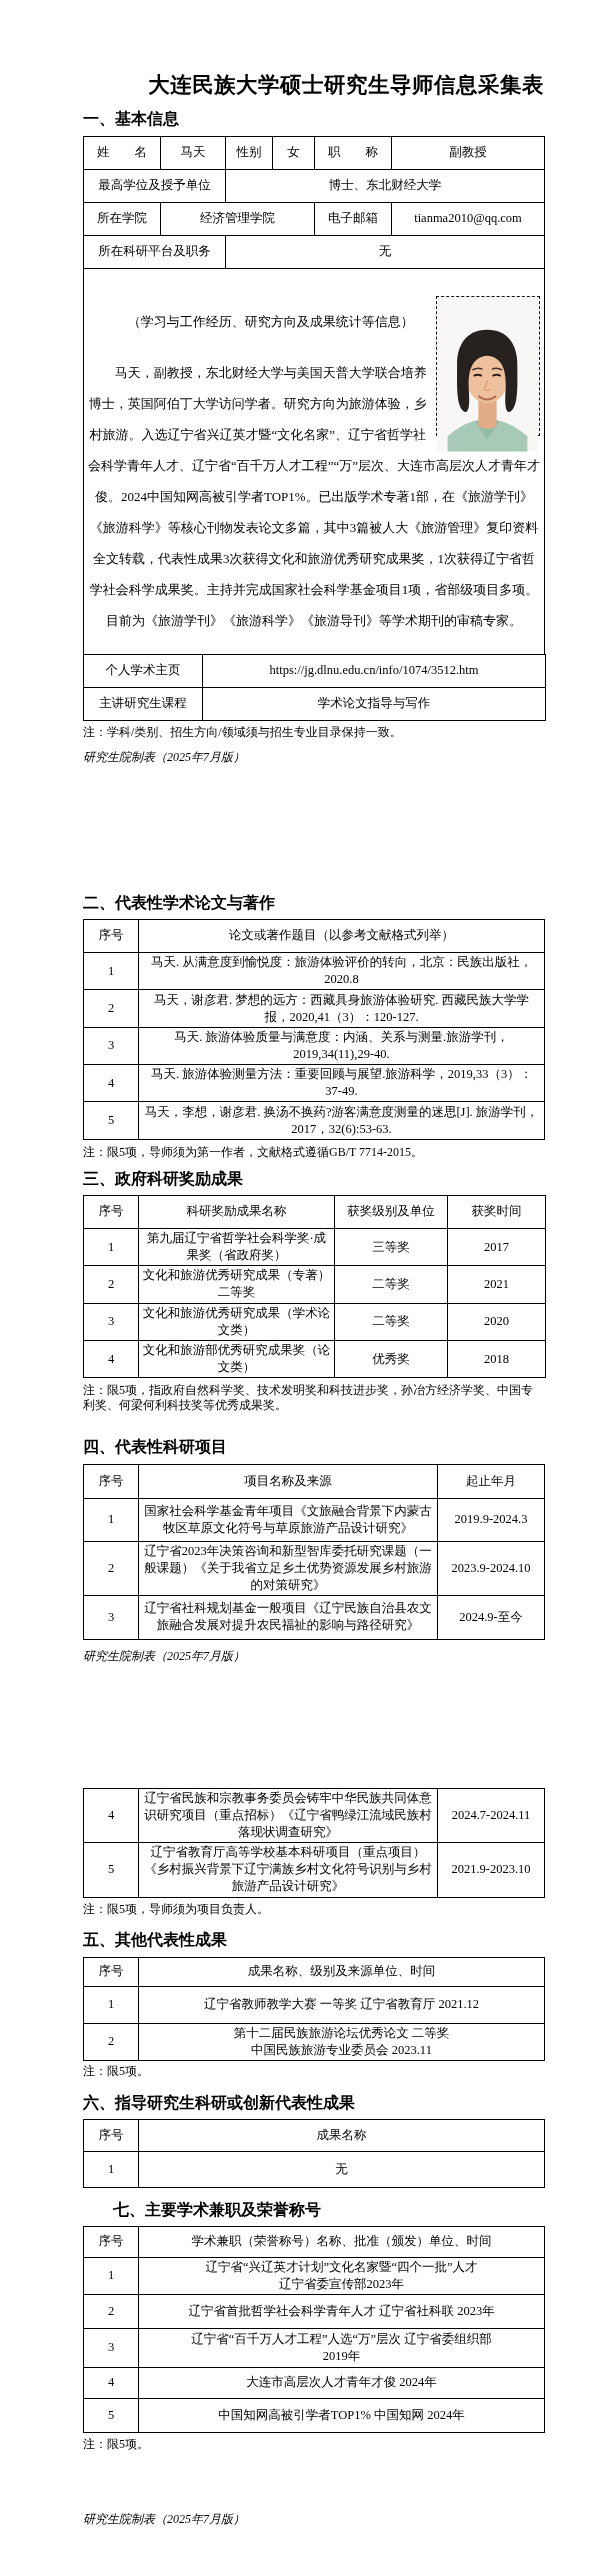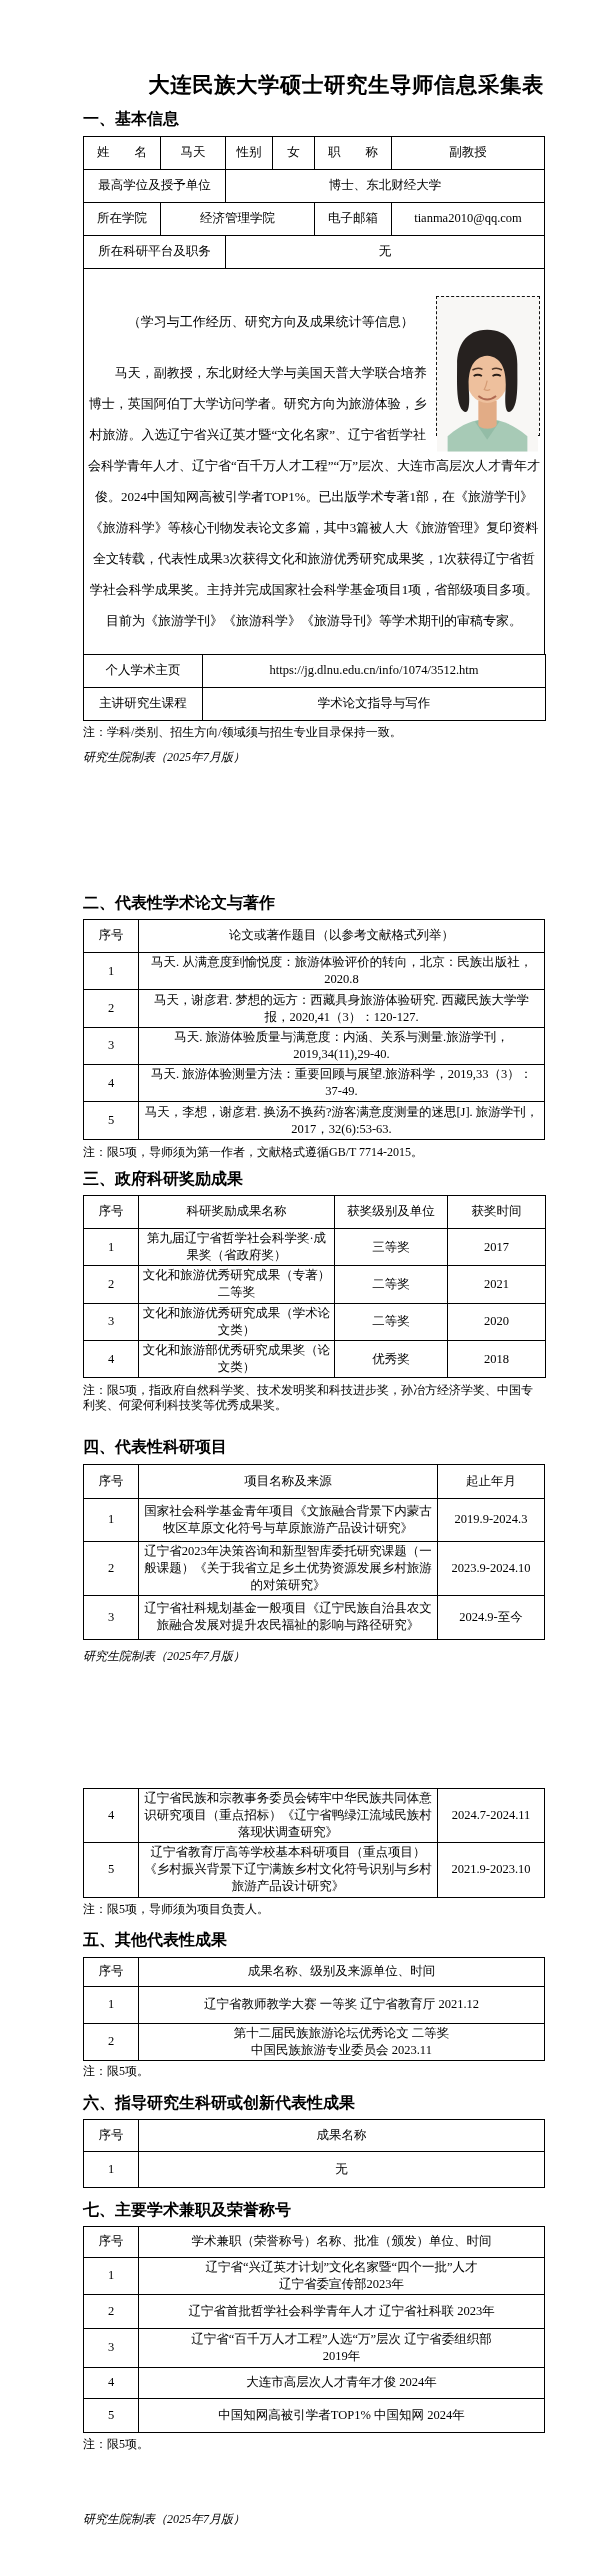--- a/index.html
+++ b/index.html
@@ -12,21 +12,21 @@
 
   .doc-title {
     margin:69px 0 0; font-size:21.4px; font-weight:bold; line-height:32px;
     text-align:right; letter-spacing:0.6px;
   }
   .sec {
     font-family:"Liberation Sans","DejaVu Sans",sans-serif;
     font-size:16px; font-weight:bold; line-height:22.5px; margin:0;
   }
   .mt-h1{margin-top:7px;} .mt-h2{margin-top:126px;} .mt-h3{margin-top:8.3px;}
-  .mt-h4{margin-top:23px;} .mt-h5{margin-top:12px;} .mt-h6{margin-top:12px;} .mt-h7{margin-top:11.3px;}
+  .mt-h4{margin-top:23px;} .mt-h5{margin-top:12px;} .mt-h6{margin-top:12px;} .mt-h7{margin-top:11.3px;margin-left:30px;}
 
   table.tbl {
     border-collapse:collapse; table-layout:fixed; width:461px;
     border:1.2px solid #000;
   }
   table.tbl td {
     border:0.6px solid #000; box-sizing:border-box;
     font-size:12.5px; line-height:17px; text-align:center; vertical-align:middle;
     padding:1.2px 3.6px; white-space:pre-line; overflow:hidden;
   }

